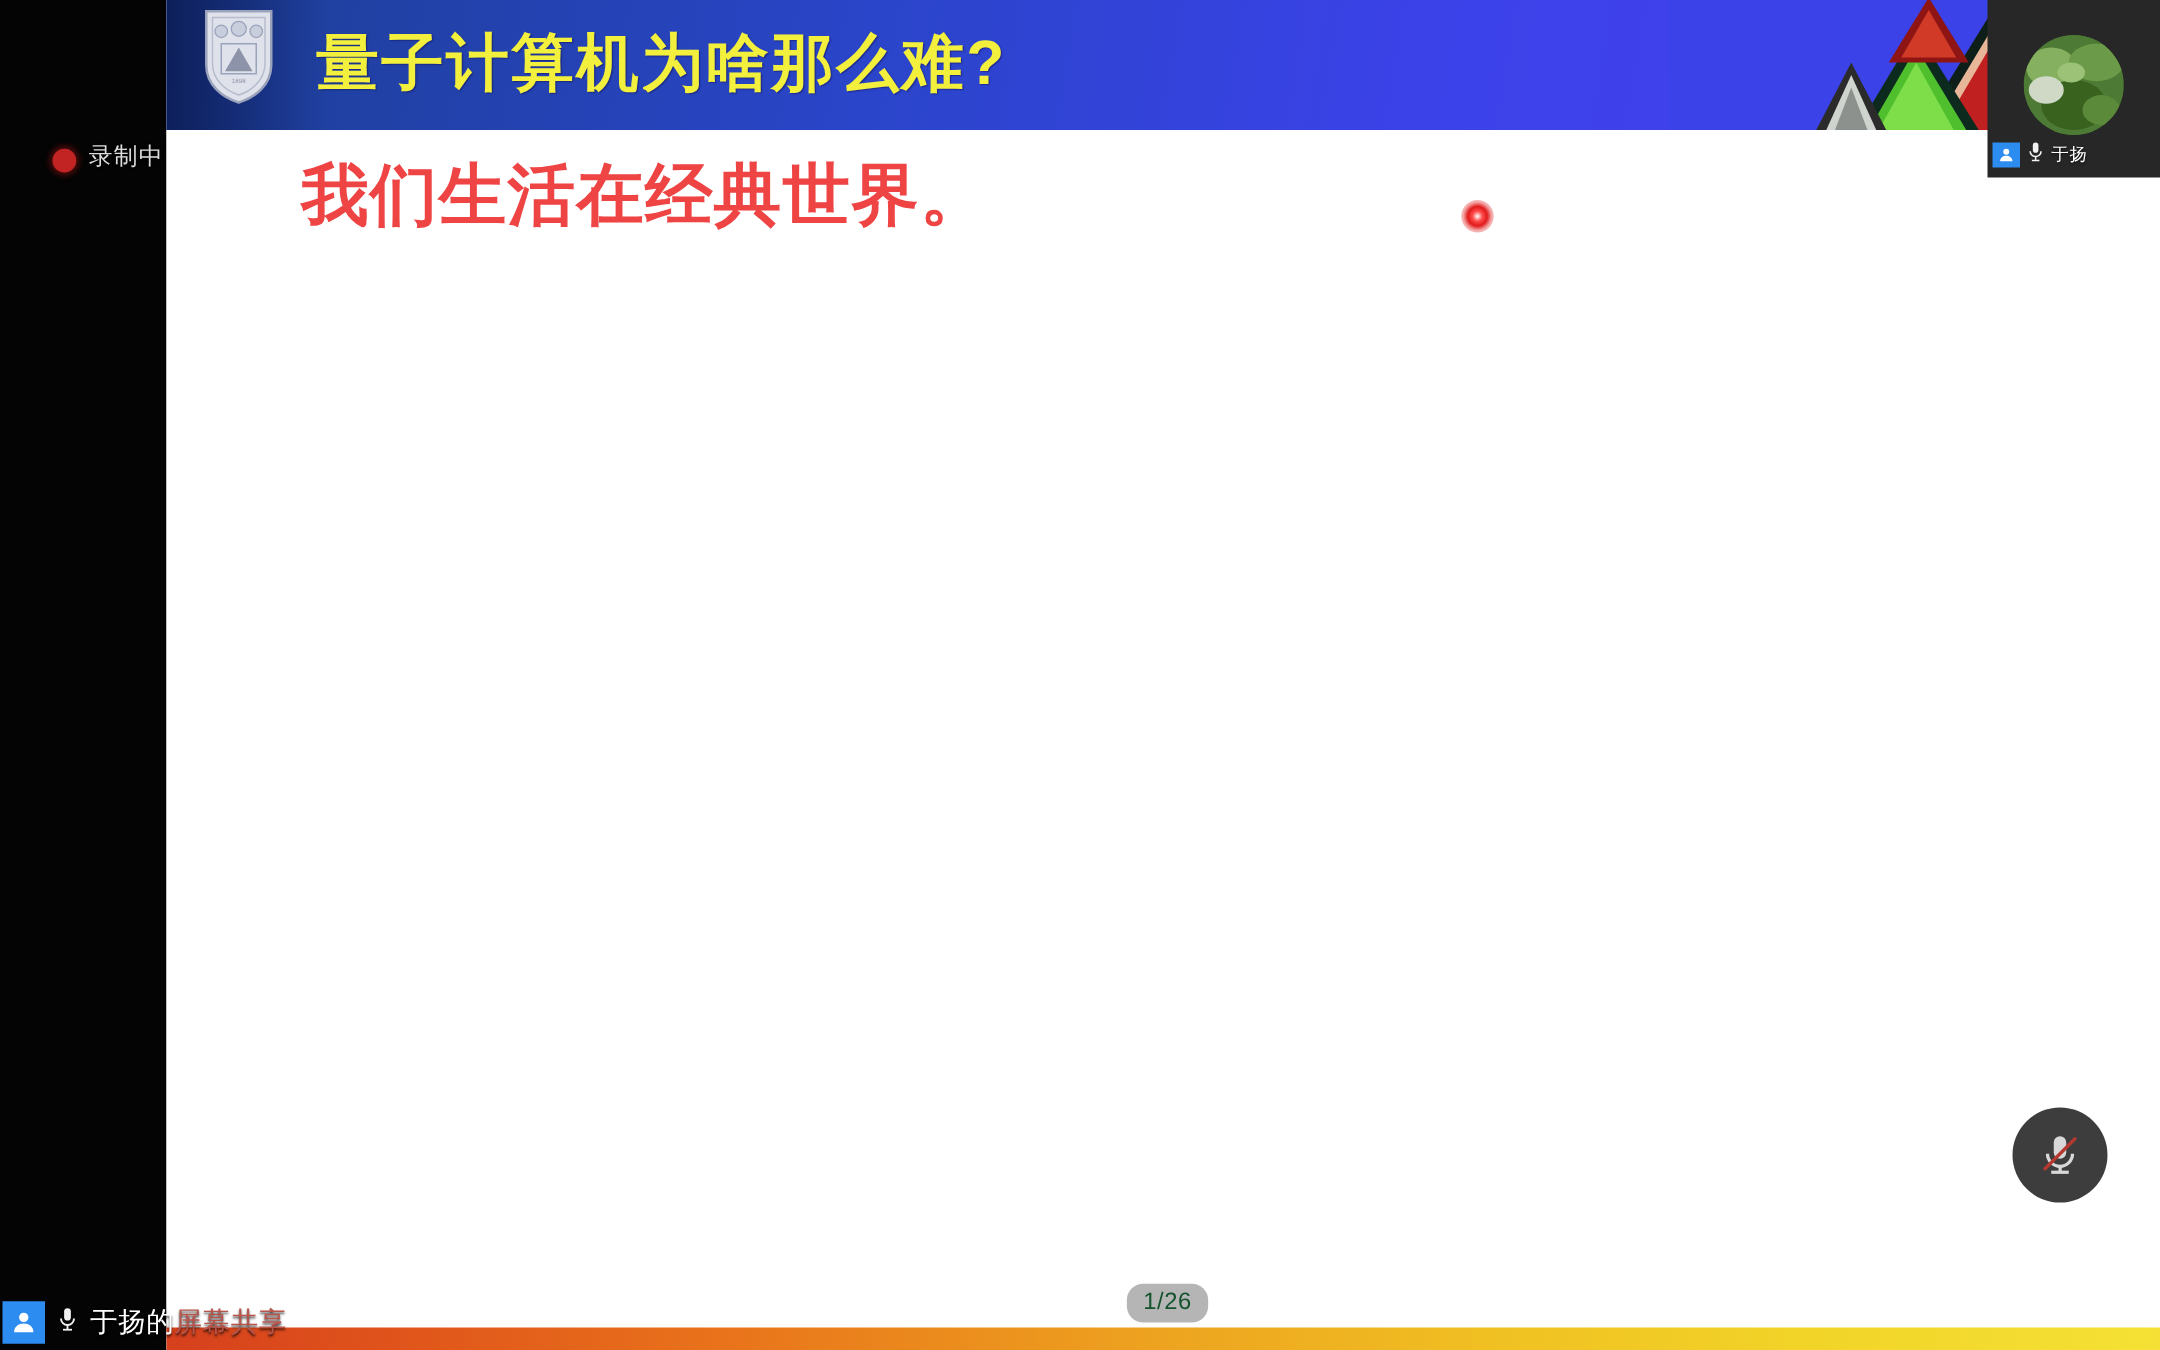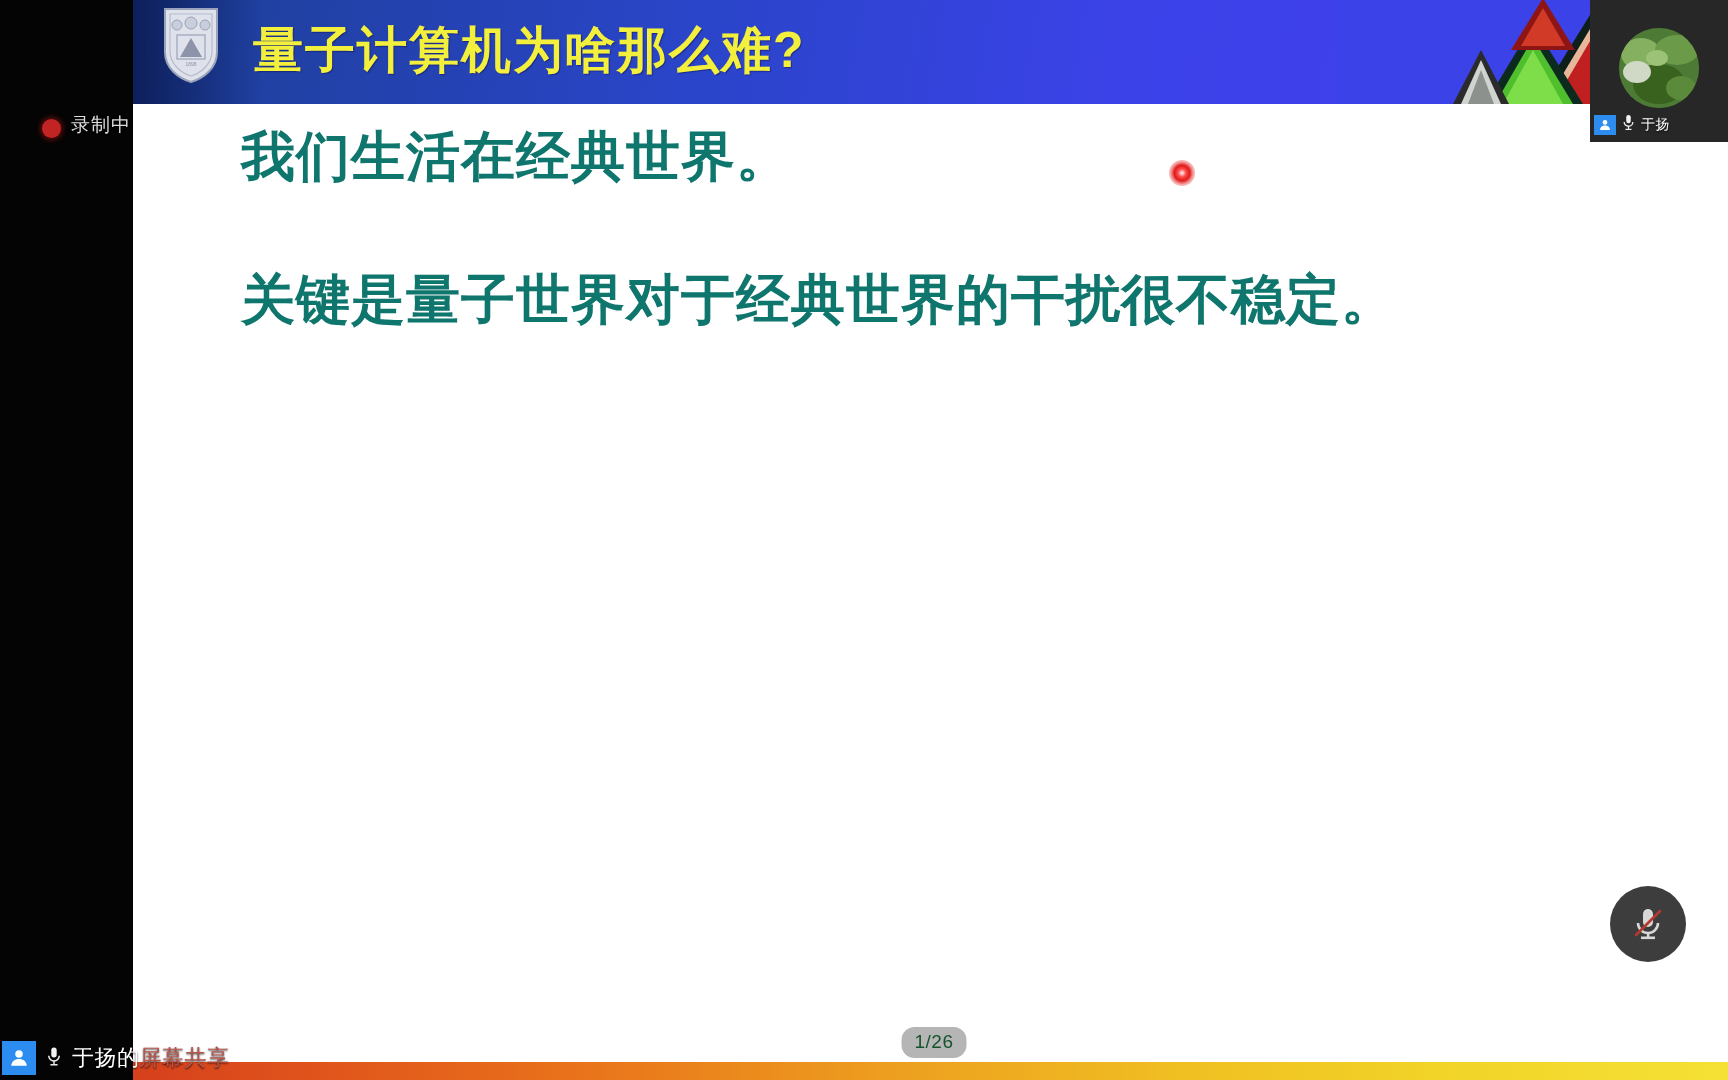--- a/index.html
+++ b/index.html
@@ -117,21 +117,21 @@
   }
 
   
   #slide-body {
     position: absolute;
     left: 108px;
     top: 128px;
     right: 40px;
   }
   .slide-line {
-    color: #0f766e;
+    color: #ef4444;
     font-size: 54px;
     font-weight: bold;
     line-height: 1.05;
     margin: 0 0 86px 0;
     white-space: nowrap;
     letter-spacing: 1px;
   }
   .slide-line:last-child { margin-bottom: 0; }
 
   
@@ -333,21 +333,20 @@
 
         <path d="M330 0 L365 26 L400 0 Z" fill="#0a1a14"></path>
         <path d="M296 20 L330 0 L364 20 Z" fill="#1a4c38"></path>
       </svg>
     </div>
 
     <div id="laser-dot"></div>
 
     <div id="slide-body">
       <p class="slide-line">我们生活在经典世界。</p>
-      <p class="slide-line">关键是量子世界对于经典世界的干扰很不稳定。</p>
     </div>
 
     <div id="page-pill">1/26</div>
     <div id="slide-strip"></div>
   </div>
 
   <div id="participant-tile">
     <div id="participant-video">
       <svg viewBox="0 0 80 80" width="80" height="80">
         <rect x="0" y="0" width="80" height="80" fill="#4d7a35"></rect>

